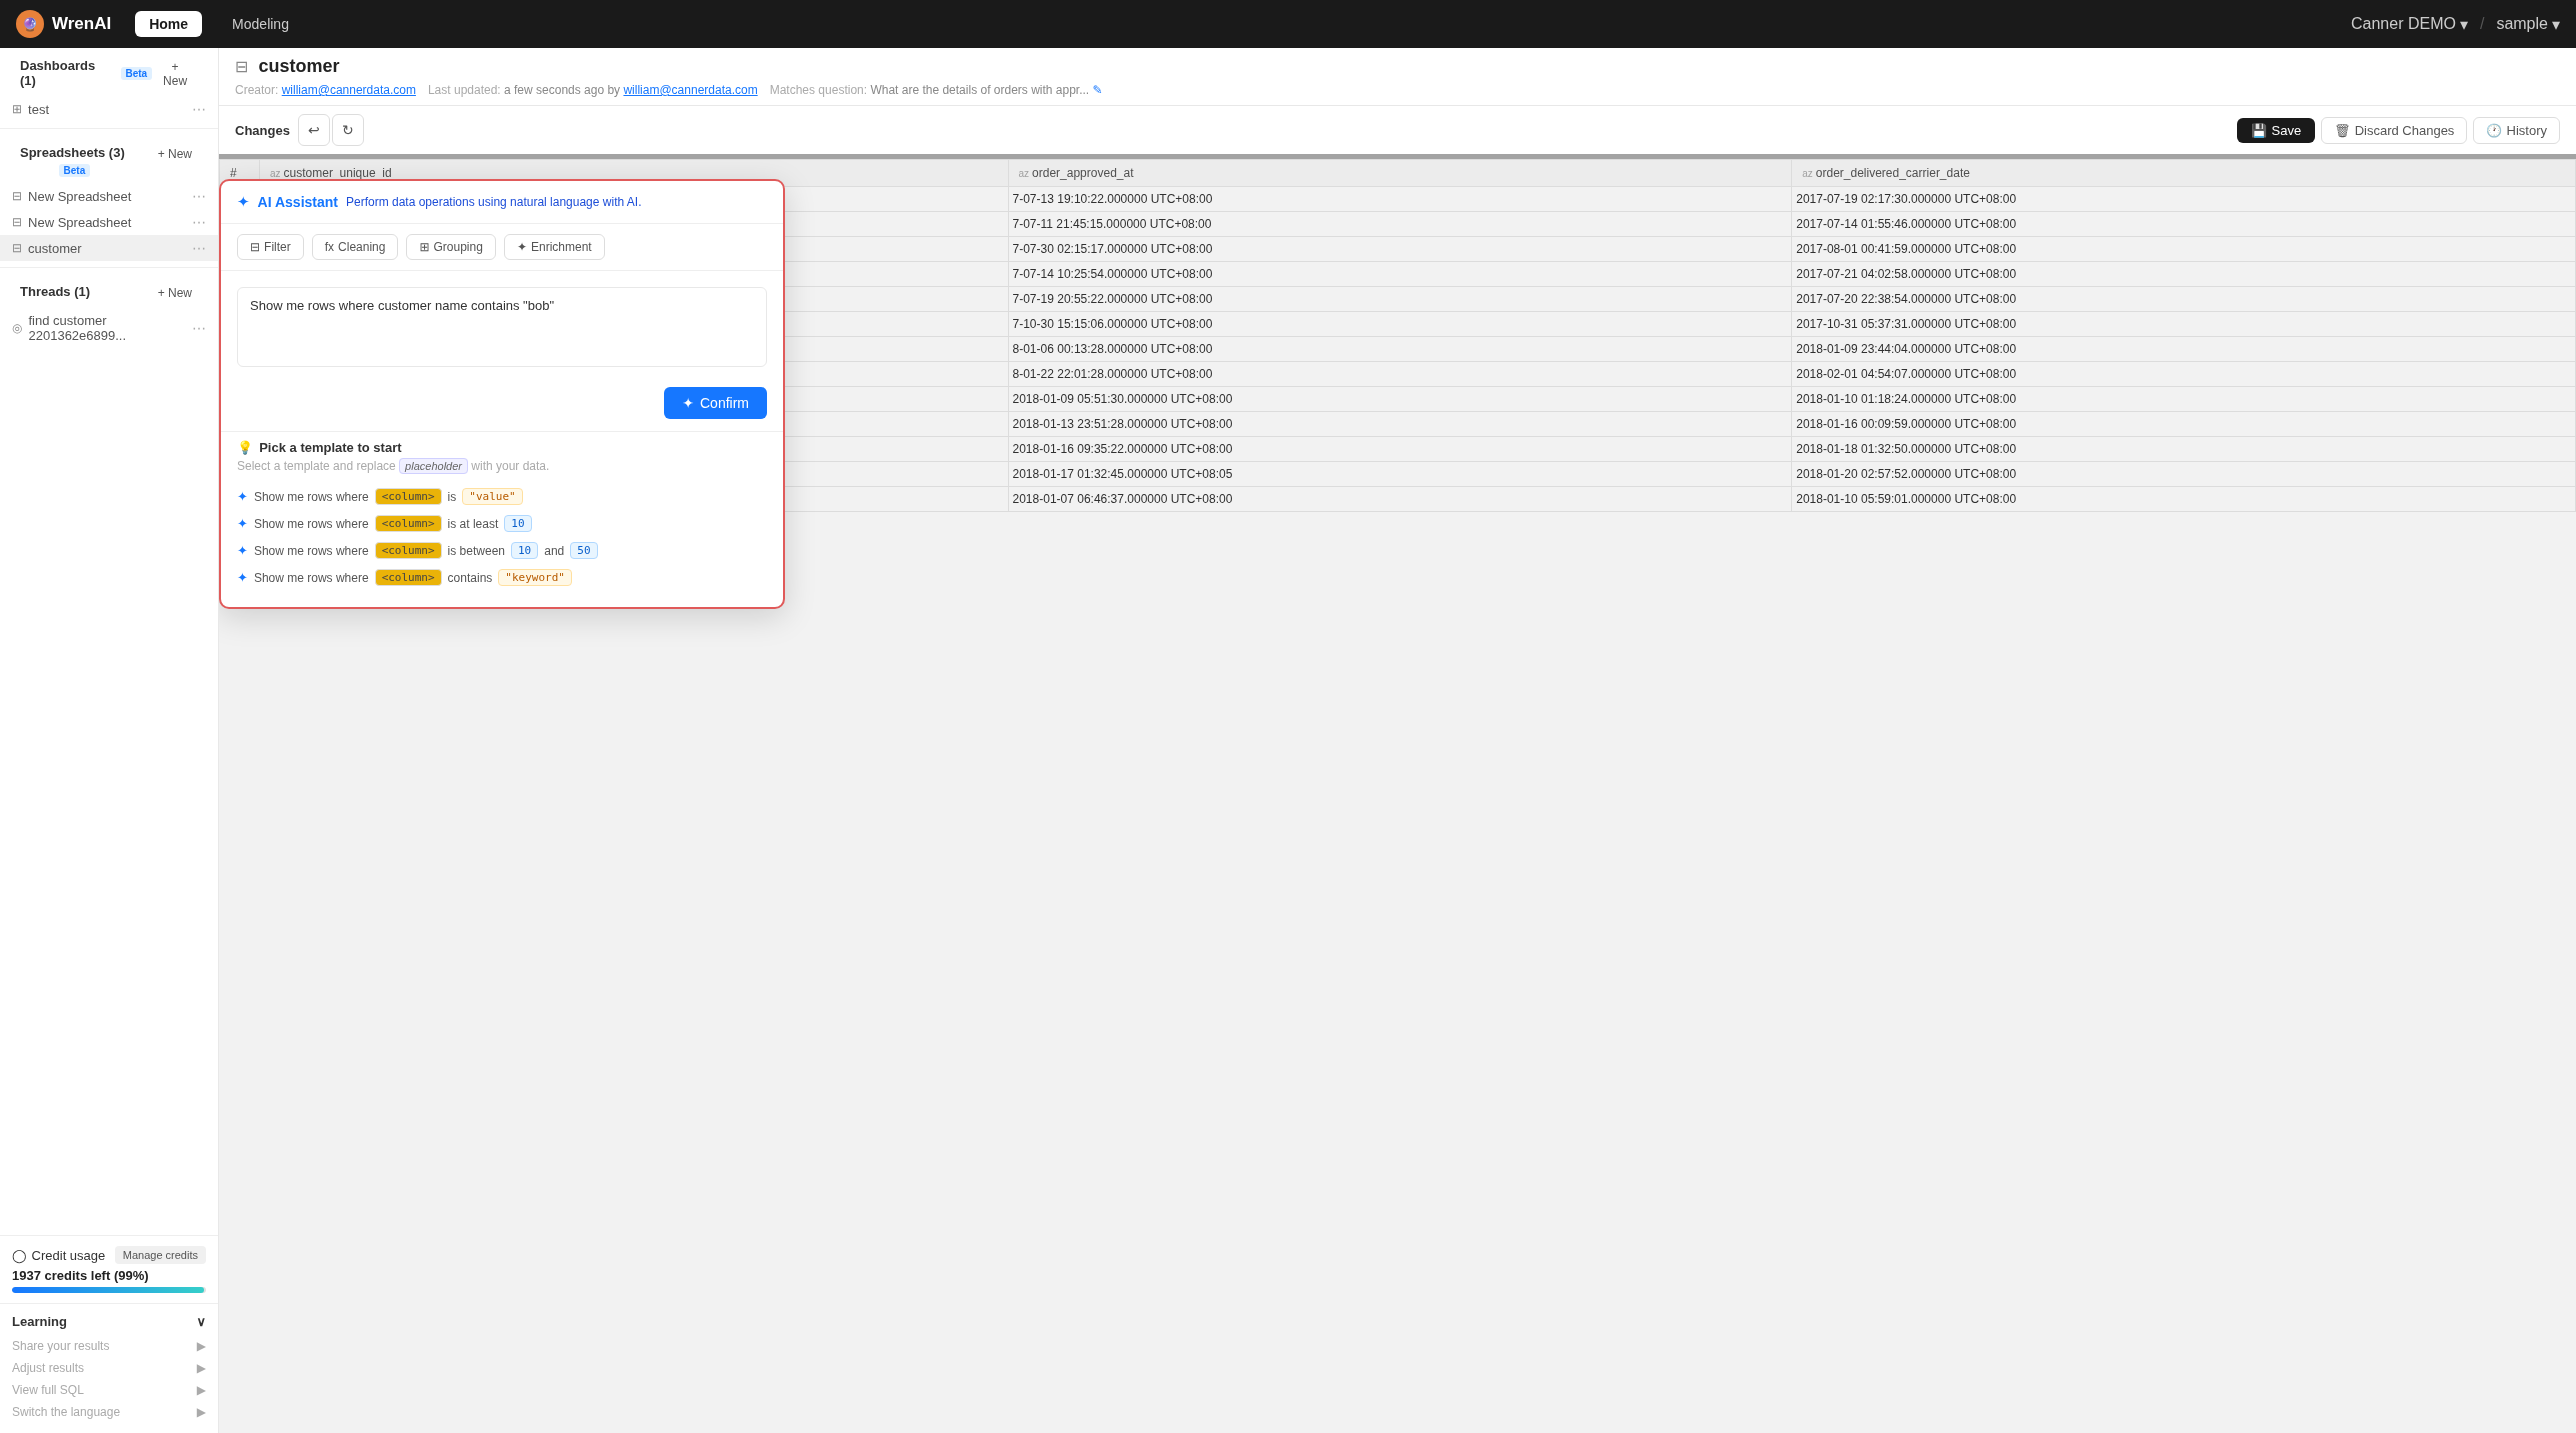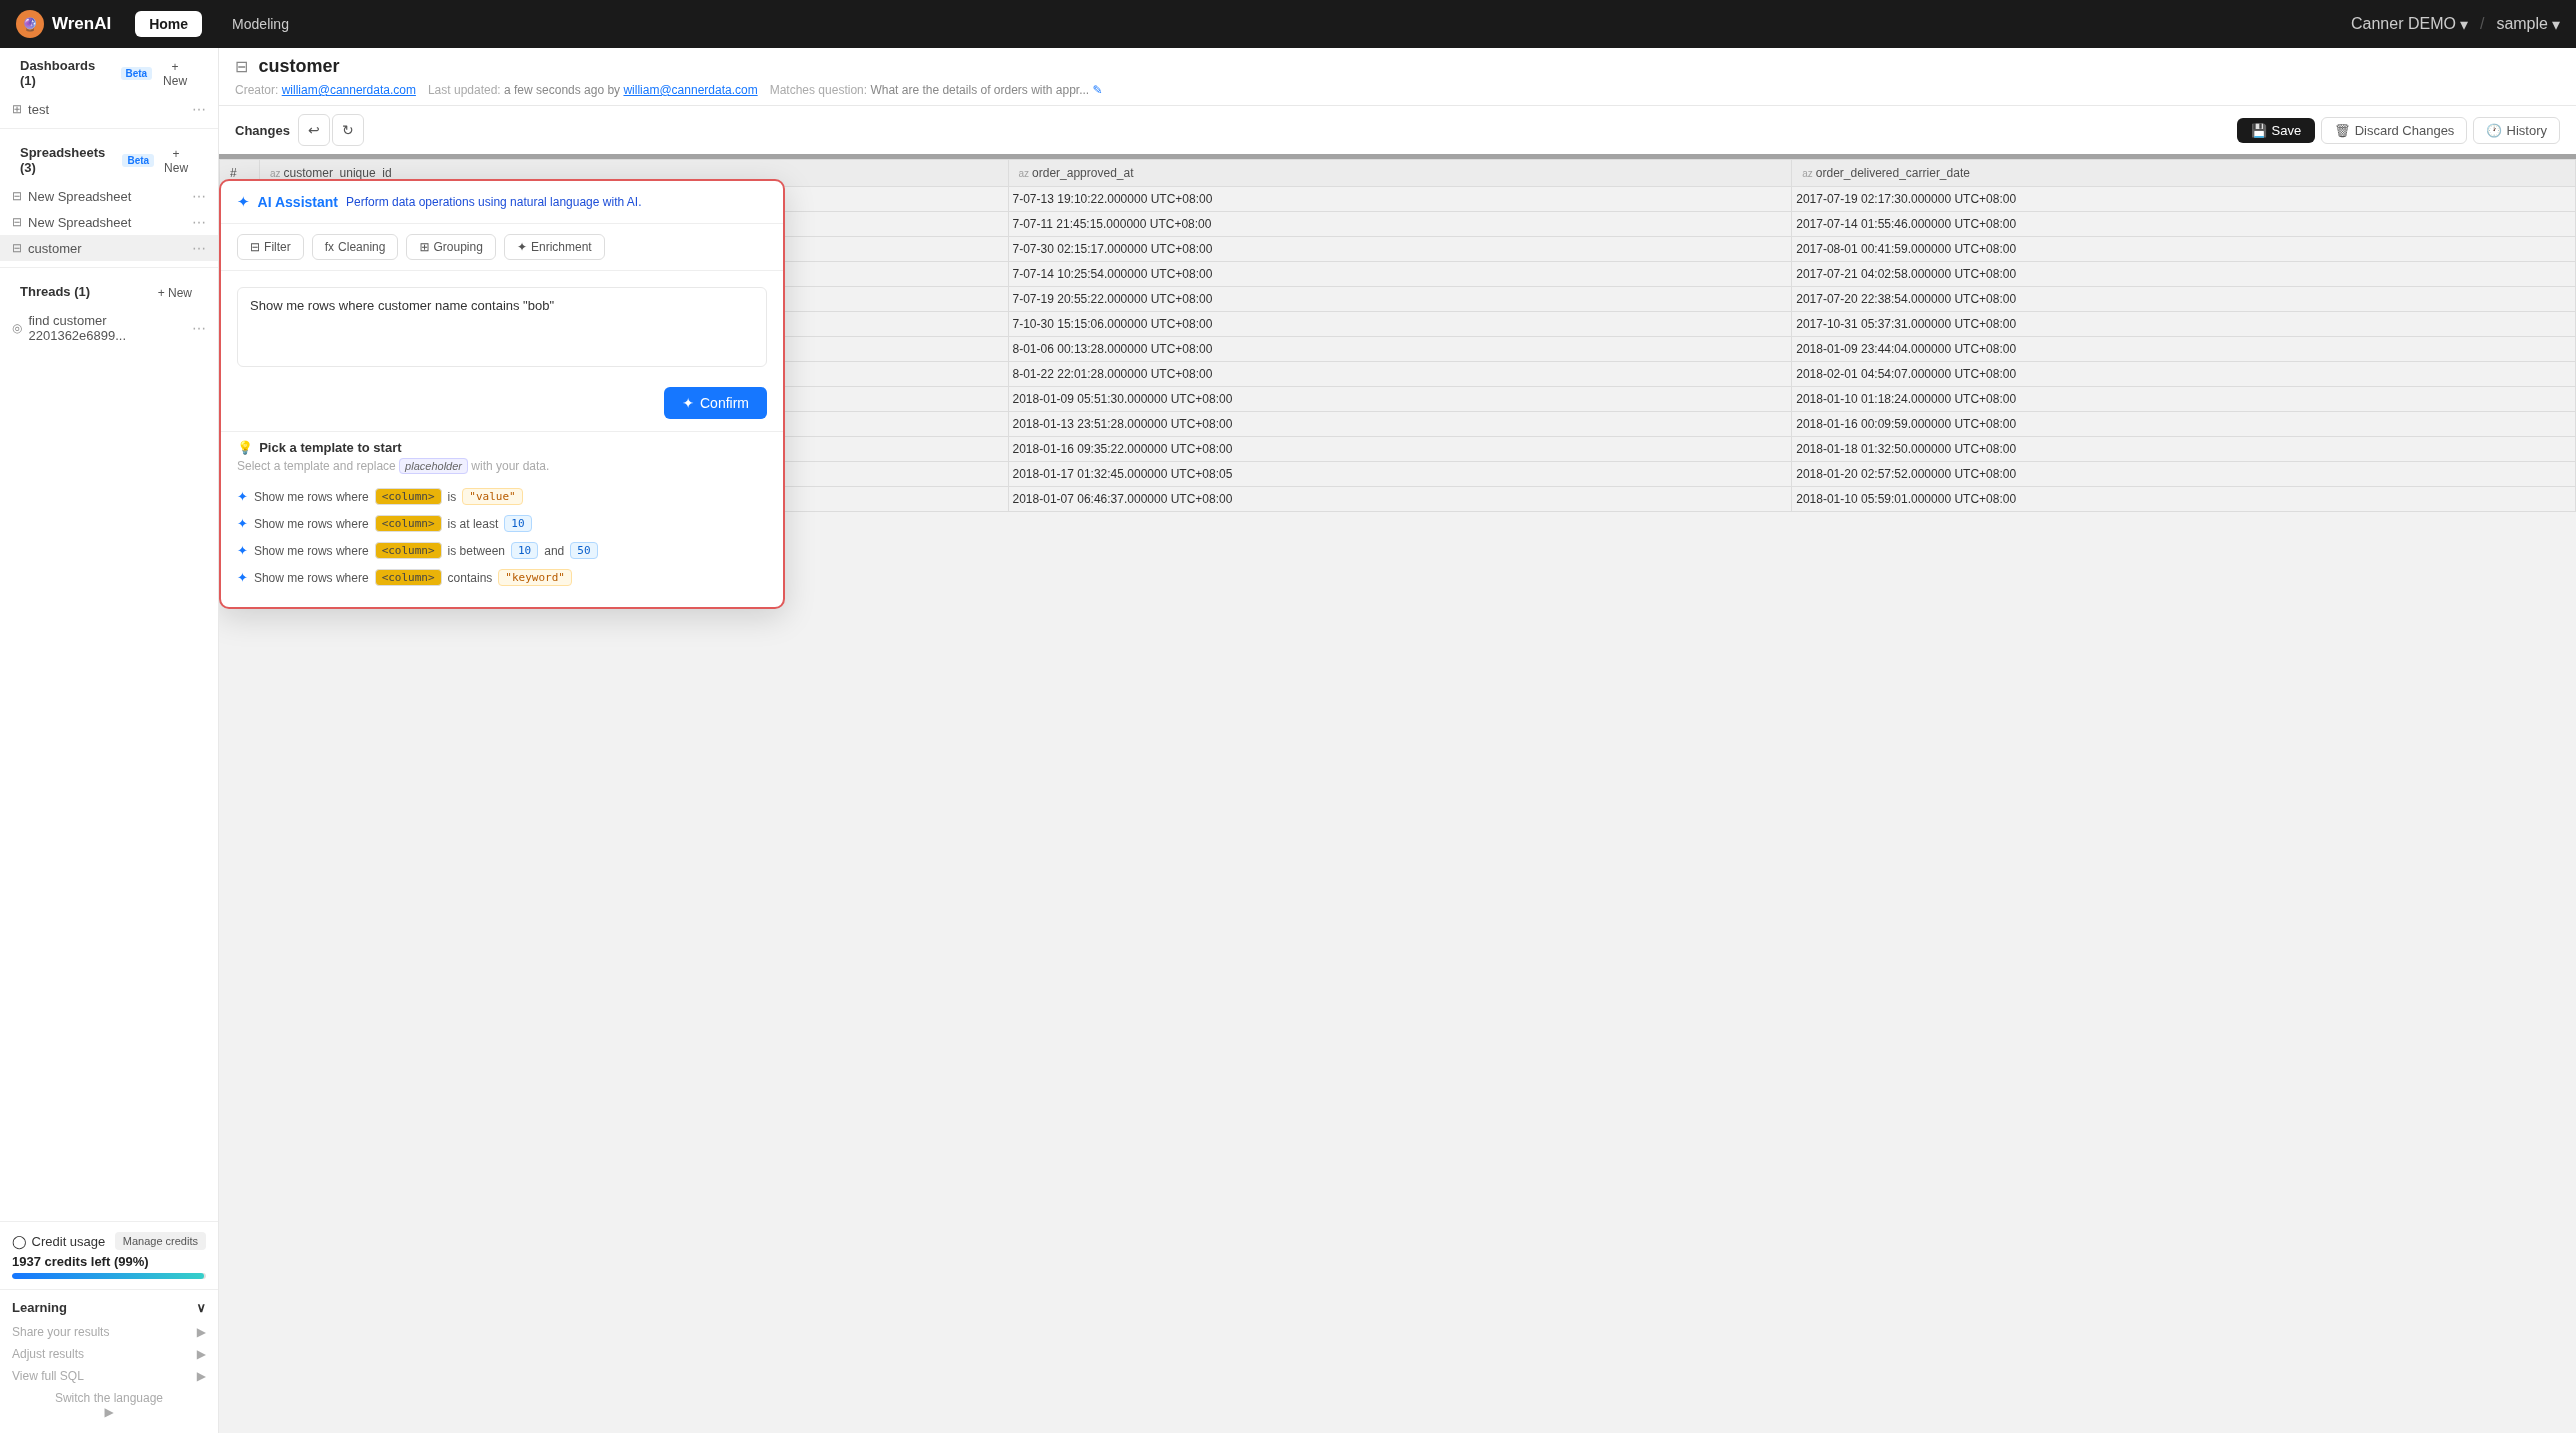--- a/index.html
+++ b/index.html
@@ -468,21 +468,21 @@
       <div class="sidebar-item-name">
         <span class="sidebar-item-icon">⊞</span>
         <span>test</span>
       </div>
       <span class="sidebar-dots">⋯</span>
     </div>
 
     <div class="sidebar-divider"></div>
 
     <div class="sidebar-section-header">
-      <div style="display:flex;align-items:center;gap:4px;">
+      <div style="display:flex;align-items:center;gap:4px;flex-direction:column;">
         <span>Spreadsheets (3)</span>
         <span class="beta-badge">Beta</span>
       </div>
       <button class="sidebar-add-btn">+ New</button>
     </div>
     <div class="sidebar-item">
       <div class="sidebar-item-name">
         <span class="sidebar-item-icon">⊟</span>
         <span>New Spreadsheet</span>
       </div>
@@ -541,21 +541,21 @@
         <span>▶</span>
       </div>
       <div class="learning-item">
         <span>Adjust results</span>
         <span>▶</span>
       </div>
       <div class="learning-item">
         <span>View full SQL</span>
         <span>▶</span>
       </div>
-      <div class="learning-item" style="color:#aaa;flex-direction:column;">
+      <div class="learning-item" style="color:#aaa;">
         <span>Switch the language</span>
         <span>▶</span>
       </div>
     </div>
   </aside>
 
   <div class="content-area">
 
     <div class="sheet-header">
       <div class="sheet-title-row">

